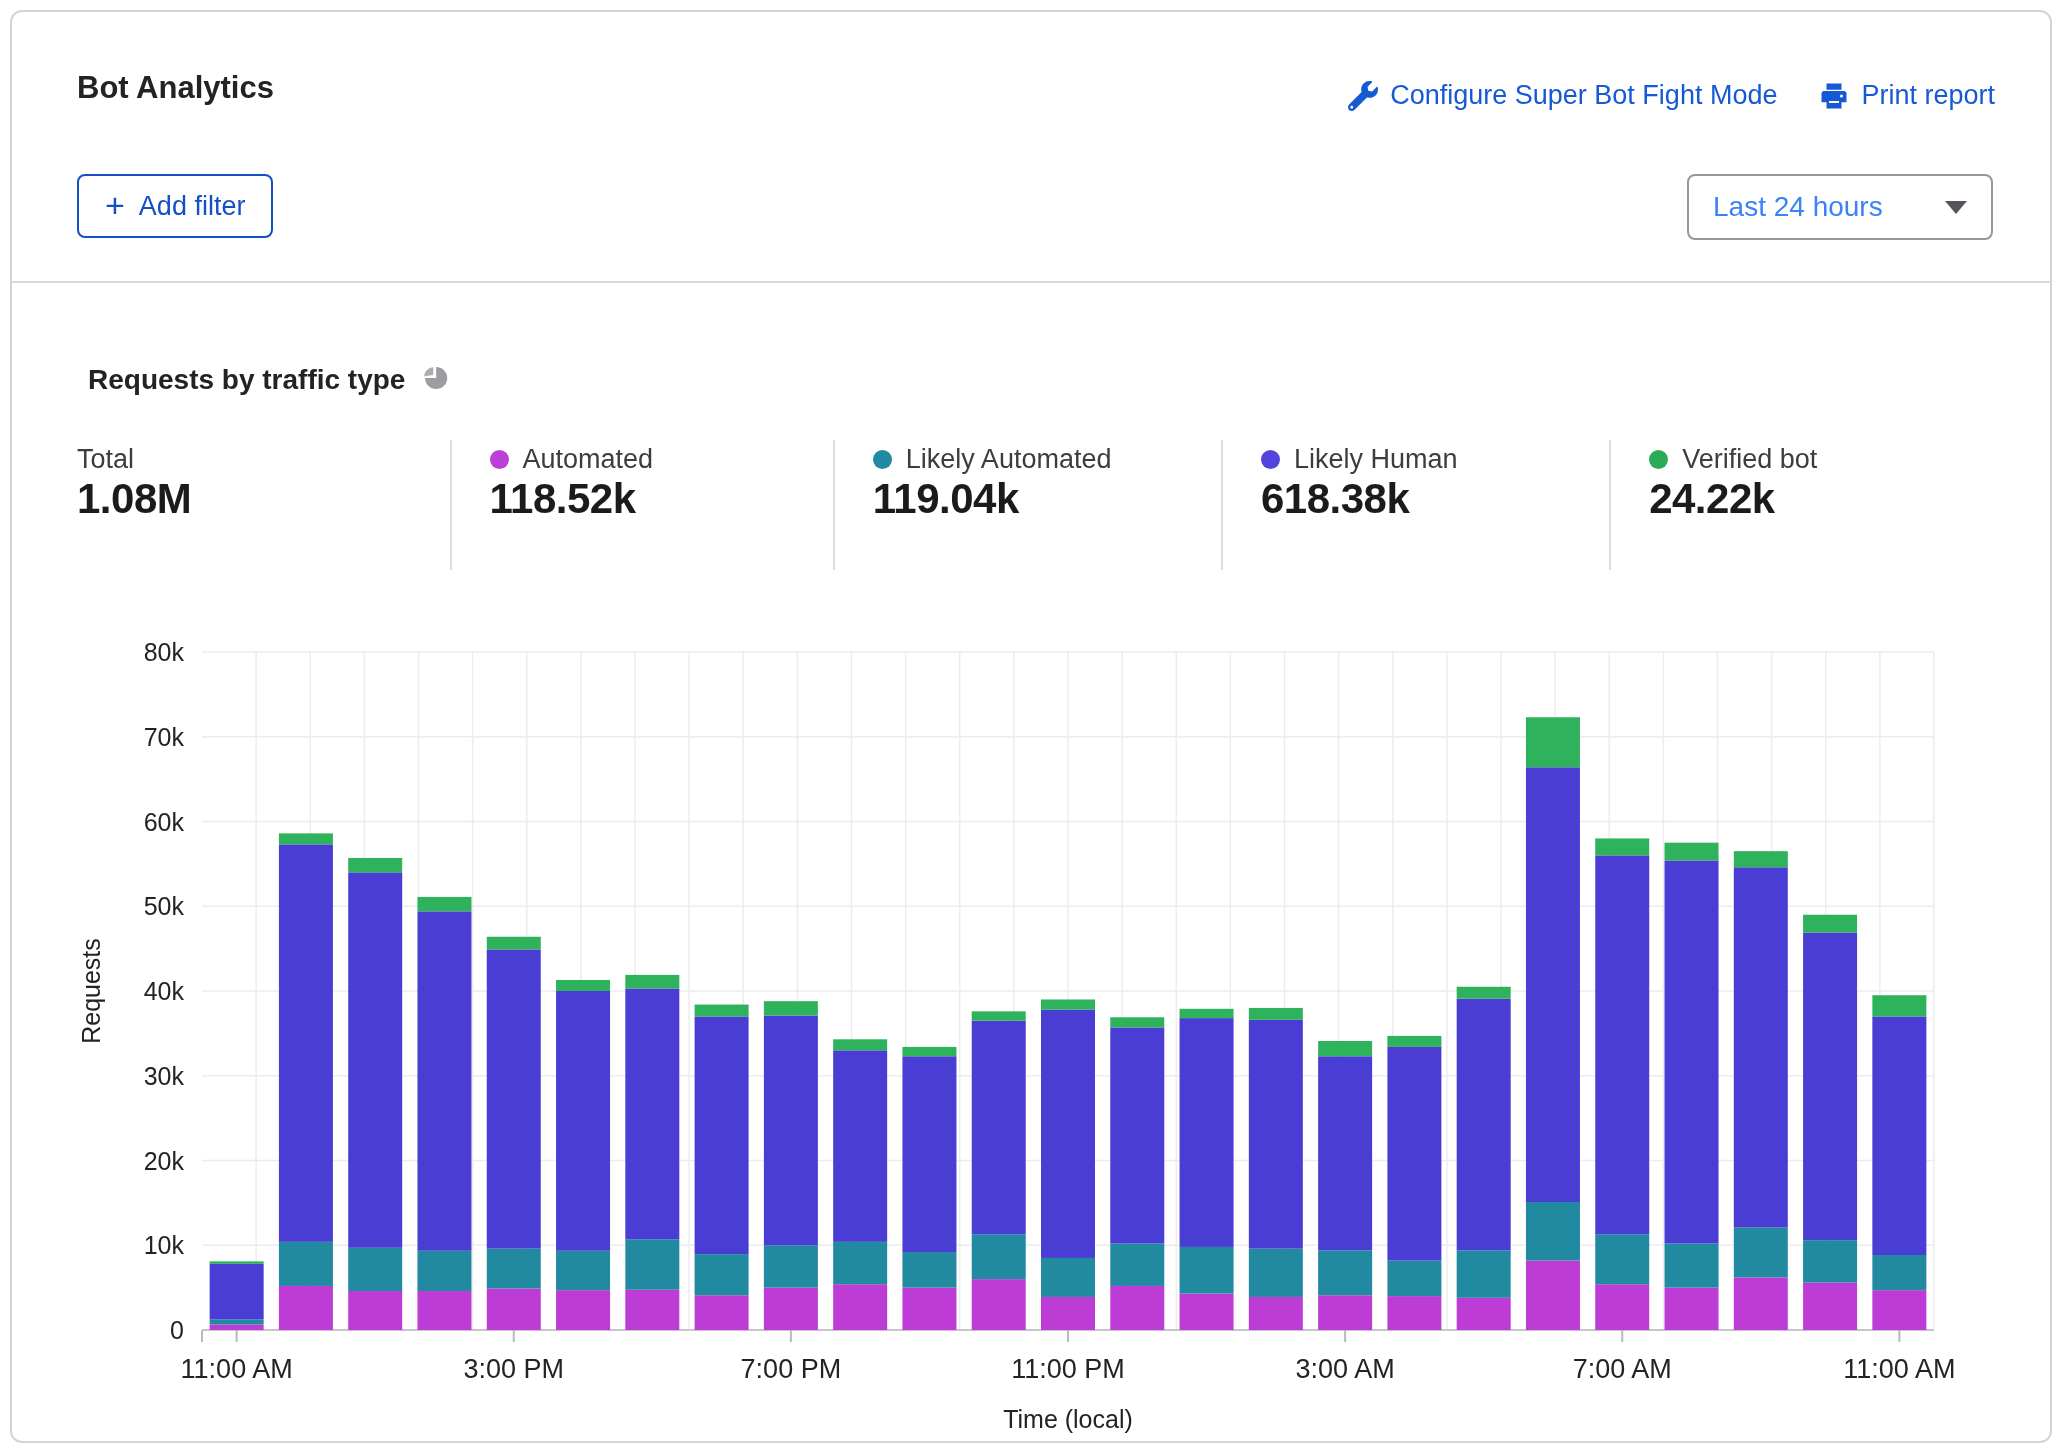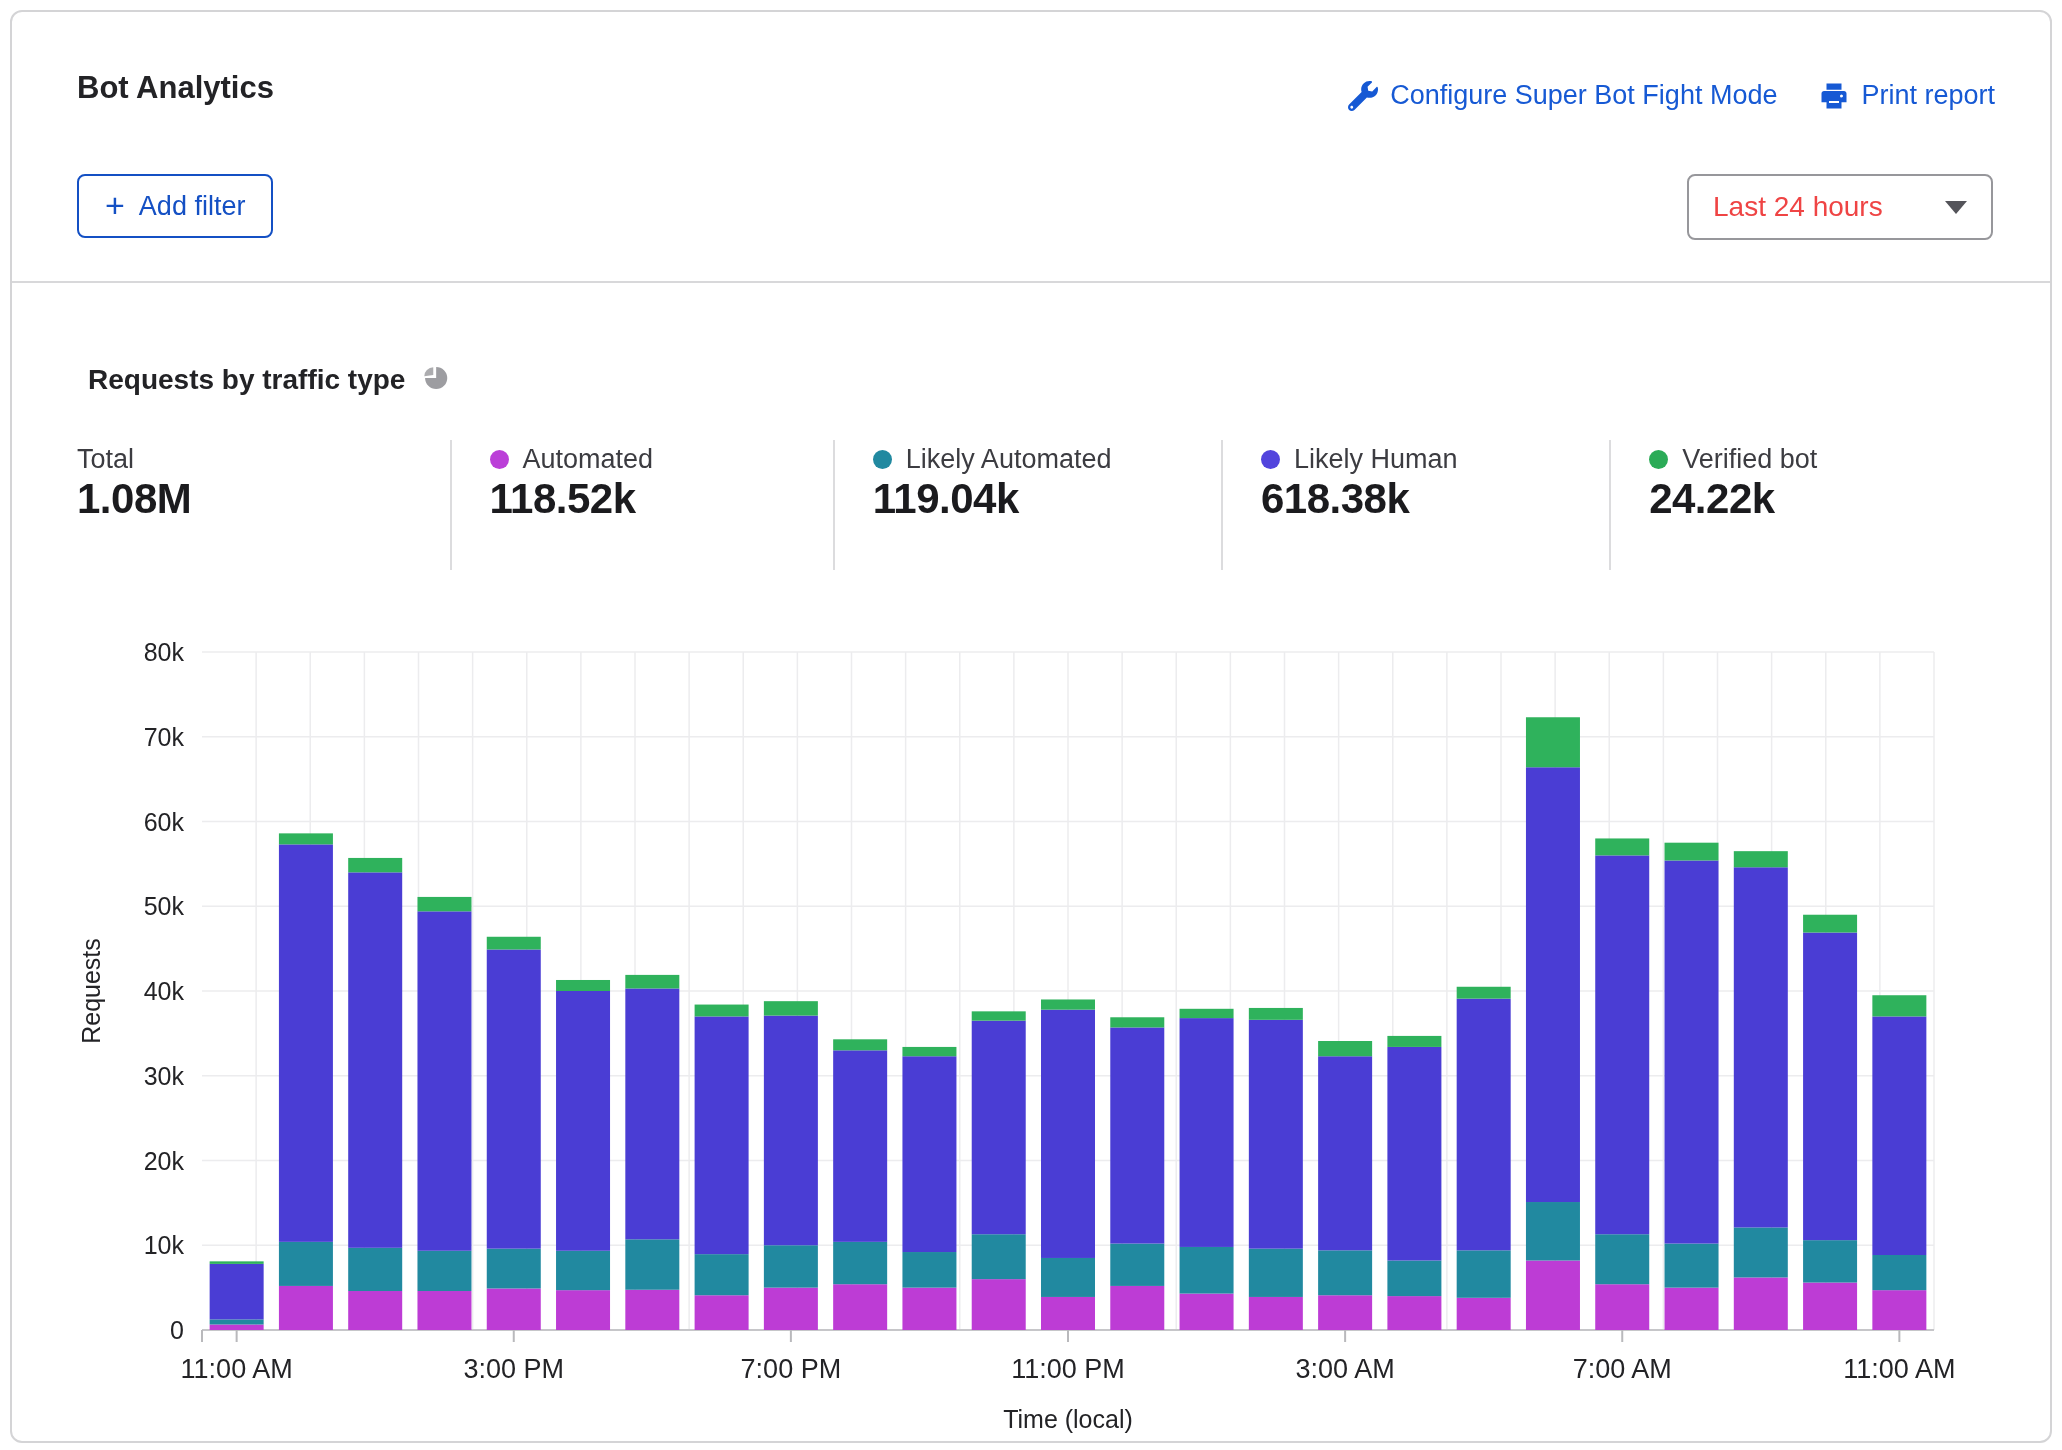--- a/index.html
+++ b/index.html
@@ -11,21 +11,21 @@
   .hdr { position:relative; height:271px; border-bottom:2px solid #d8d8da; }
   .page-title { position:absolute; left:65px; top:58px; font-size:31px; font-weight:700; color:#232326; }
   .hdr-links { position:absolute; right:55px; top:68px; display:flex; align-items:center; gap:42px; }
   .hlink { display:flex; align-items:center; gap:12px; color:#1659d4; font-size:27px; cursor:pointer; }
   .hlink svg { display:block; }
   .btn-outline { position:absolute; left:65px; top:162px; height:64px; padding:0 26px;
           border:2px solid #1450c4; border-radius:8px; background:#fff; color:#1450c4;
           font-size:27px; display:flex; align-items:center; gap:14px; cursor:pointer; }
   .btn-outline .plus { font-size:34px; font-weight:400; line-height:0; margin-top:-3px; }
   .select { position:absolute; right:57px; top:162px; width:306px; height:66px;
-          border:2px solid #97979b; border-radius:8px; background:#fff; color:#ef4444;
+          border:2px solid #97979b; border-radius:8px; background:#fff; color:#3b82f6;
           font-size:28px; display:flex; align-items:center; padding:0 24px; cursor:pointer; }
   .select .caret { margin-left:auto; width:0; height:0; border-left:11px solid transparent;
           border-right:11px solid transparent; border-top:13px solid #54545a; }
   
   .sec-title-row { position:absolute; left:76px; top:352px; display:flex; align-items:center; gap:16px; }
   .sec-title { font-size:28px; font-weight:700; color:#232326; }
   
   .stats { position:absolute; left:65px; top:428px; right:40px; height:130px; display:flex; }
   .stat { padding-top:4px; }
   .stat + .stat { border-left:2px solid #dcdcde; padding-left:38px; }

